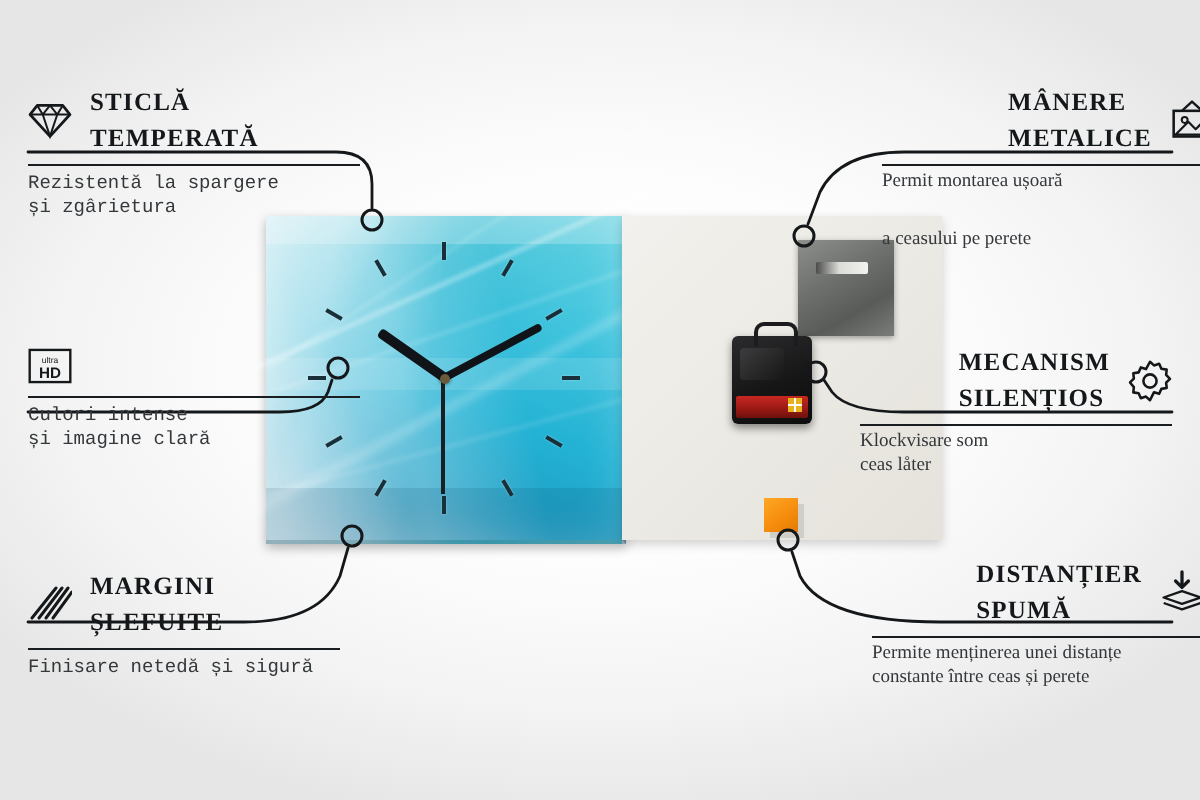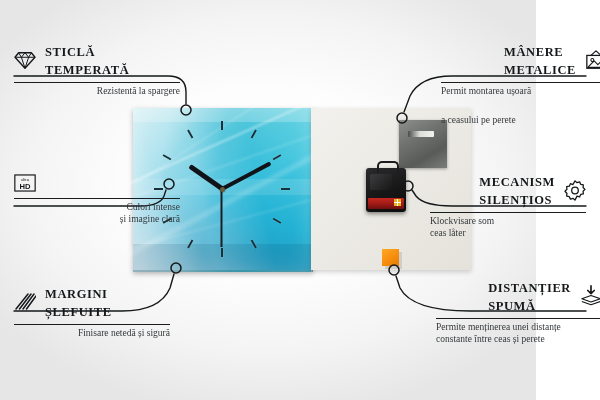--- a/index.html
+++ b/index.html
@@ -2,21 +2,21 @@
 <html><head>
 <meta charset="utf-8">
 <style>
   html,body{margin:0;padding:0;}
   body{
     width:600px;height:400px;overflow:hidden;
     font-family:"Liberation Serif", serif;
     background:#ffffff;
   }
   #stage{
-    position:relative;width:536px;height:400px;
+    position:relative;width:600px;height:400px;
     background:
       radial-gradient(ellipse 62% 58% at 50% 46%, #ffffff 0%, #fdfdfd 42%, #f4f4f4 72%, #e6e6e6 100%);
   }
 
   
   .product{position:absolute;}
 
   
   #clock-front{
     left:133px;top:108px;width:178px;height:162px;
@@ -97,21 +97,21 @@
     font-weight:bold;font-size:12.5px;line-height:13.5px;
     letter-spacing:.6px;color:#15181a;text-transform:uppercase;white-space:nowrap;
   }
   .feat-rule{height:1.4px;background:#1a1d1f;margin-top:4px;}
   .feat-sub{
     font-family:"Liberation Serif", serif;
     font-size:9.5px;line-height:11.5px;color:#34383b;margin-top:3px;white-space:nowrap;
   }
   .feature.left .feat-head{justify-content:flex-start;}
   .feature.left .feat-title{text-align:left;}
-  .feature.left .feat-sub{text-align:right;}
+  .feature.left .feat-sub{text-align:left;font-family:Liberation Mono, monospace;}
   .feature.right .feat-head{justify-content:flex-end;}
   .feature.right .feat-title{text-align:right;}
   .feature.right .feat-sub{text-align:left;}
   .icon{width:22px;height:22px;flex:0 0 22px;display:flex;align-items:center;justify-content:center;color:#15181a;}
   .icon svg{display:block;}
 
   
   #f-glass   {left:14px; top:42px;  width:166px;}
   #f-print   {left:14px; top:172px; width:166px;}
   #f-edges   {left:14px; top:284px; width:156px;}
@@ -222,20 +222,21 @@
           <path d="M1 8h22M5 3l3 5 4-5 4 5 3-5M8 8l4 12 4-12" fill="none" stroke="currentColor" stroke-width="1.1"></path>
         </svg>
       </span>
       <span>
         <span class="feat-title">STICLĂ</span><br>
         <span class="feat-title">TEMPERATĂ</span>
       </span>
     </div>
     <div class="feat-rule"></div>
     <div class="feat-sub">Rezistentă la spargere</div>
+    <div class="feat-sub" style="margin-top:0">și zgârietura</div>
   </div>
 
   <div class="feature left" id="f-print">
     <div class="feat-head">
       <span class="icon">
         <svg width="24" height="20" viewBox="0 0 26 22">
           <rect x="1" y="1.5" width="24" height="19" fill="none" stroke="currentColor" stroke-width="1.4"></rect>
           <text x="13" y="9" font-family="Liberation Sans, sans-serif" font-size="5" text-anchor="middle" fill="currentColor">ultra</text>
           <text x="13" y="18" font-family="Liberation Sans, sans-serif" font-size="9" font-weight="bold" text-anchor="middle" fill="currentColor">HD</text>
         </svg>

